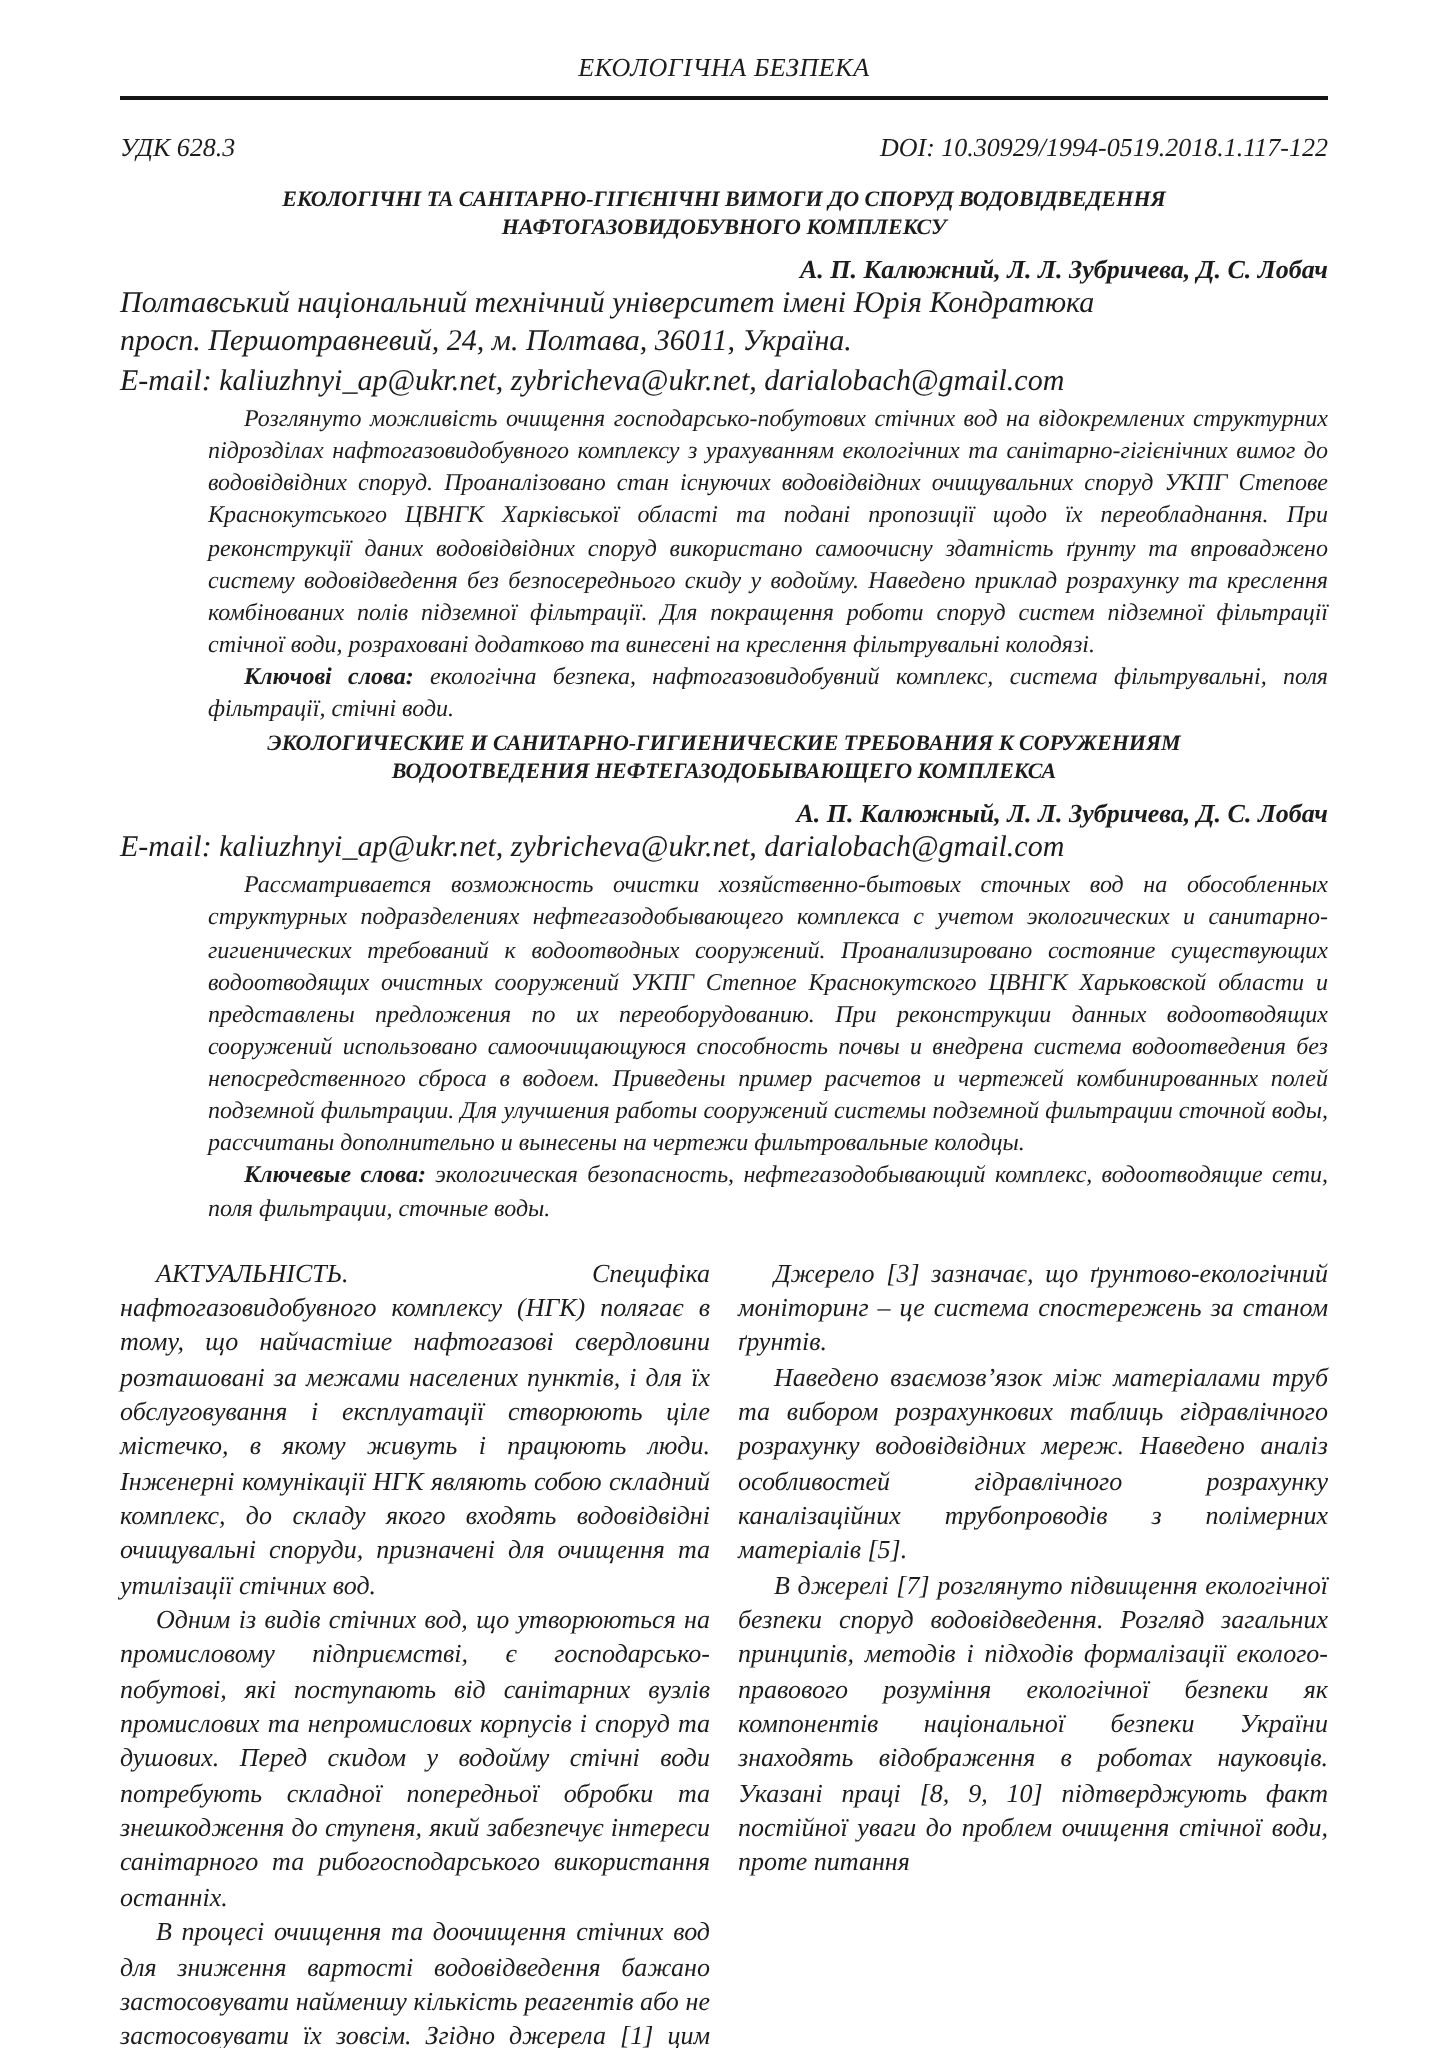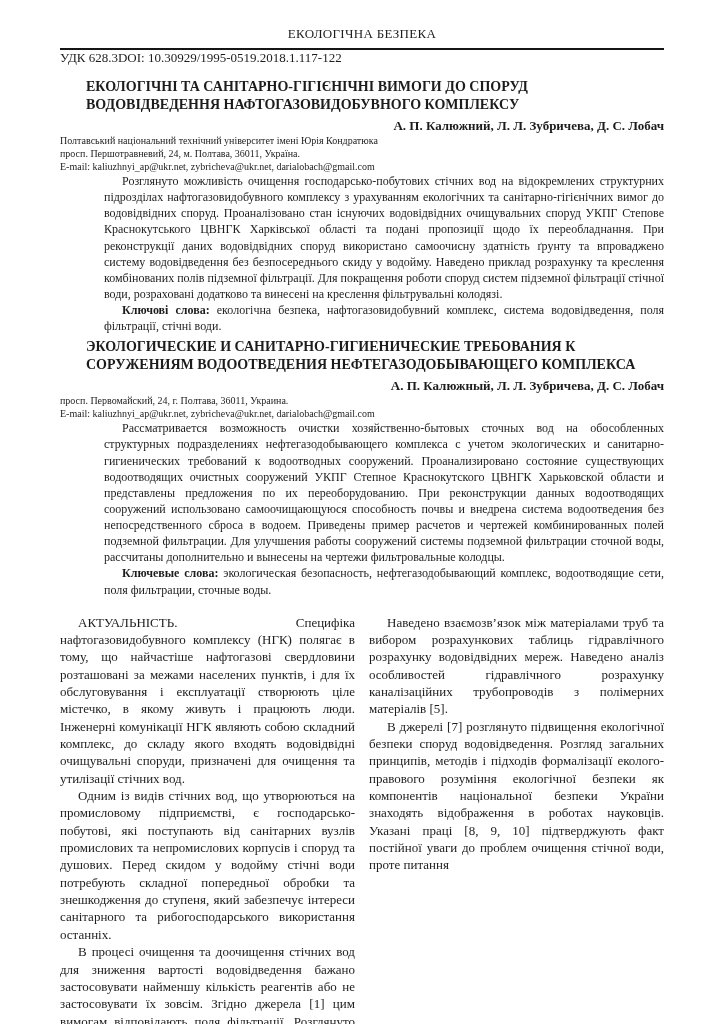--- a/index.html
+++ b/index.html
@@ -6,48 +6,49 @@
   html, body { background: #ffffff; }
   body {
     width: 724px; height: 1024px;
     font-family: "Liberation Serif", "DejaVu Serif", serif;
     color: #1c1c1c;
     overflow: hidden;
   }
   .page {
     width: 724px; height: 916px;
     padding: 26px 60px 18px 60px;
-    display: flex; flex-direction: column;
+    display: flex; flex-direction: column; font-style: italic;
   }
   .running-head {
     text-align: center;
     font-size: 13px;
     letter-spacing: 0.3px;
     padding-bottom: 6px;
     border-bottom: 2.5px solid #151515;
   }
   .meta-row {
-    display: flex; 
+    display: flex; justify-content: space-between;
     font-size: 13px;
+    margin-top: 16px;
   }
   .title {
-    text-align: left;
+    text-align: center;
     font-weight: bold;
-    font-size: 14px;
+    font-size: 11px;
     line-height: 1.25;
     margin-top: 12px;
     padding: 0 26px;
   }
   .authors {
     font-weight: bold;
     font-size: 13px;
     margin-top: 5px;
     text-align: right;
   }
-  .affil { font-size: 10px; line-height: 1.3; }
+  .affil { font-size: 15px; line-height: 1.3; }
   .abstract {
     font-size: 12px;
     line-height: 1.345;
     text-align: justify;
     text-indent: 18px;
     margin-left: 44px;
   }
   .kw { margin-bottom: 2px; }
   .columns {
     display: flex;
@@ -63,49 +64,49 @@
 </style>
 </head>
 <body>
 
 <div class="page">
 
   <div class="running-head">ЕКОЛОГІЧНА БЕЗПЕКА</div>
 
   <div class="meta-row">
     <span>УДК 628.3</span>
-    <span>DOI: 10.30929/1995-0519.2018.1.117-122</span>
+    <span>DOI: 10.30929/1994-0519.2018.1.117-122</span>
   </div>
 
   <div class="title">ЕКОЛОГІЧНІ ТА САНІТАРНО-ГІГІЄНІЧНІ ВИМОГИ ДО СПОРУД ВОДОВІДВЕДЕННЯ НАФТОГАЗОВИДОБУВНОГО КОМПЛЕКСУ</div>
 
   <div class="authors">А. П. Калюжний, Л. Л. Зубричева, Д. С. Лобач</div>
   <div class="affil">Полтавський національний технічний університет імені Юрія Кондратюка</div>
   <div class="affil">просп. Першотравневий, 24, м. Полтава, 36011, Україна.</div>
   <div class="affil">E-mail: kaliuzhnyi_ap@ukr.net, zybricheva@ukr.net, darialobach@gmail.com</div>
 
   <p class="abstract">Розглянуто можливість очищення господарсько-побутових стічних вод на відокремлених структурних підрозділах нафтогазовидобувного комплексу з урахуванням екологічних та санітарно-гігієнічних вимог до водовідвідних споруд. Проаналізовано стан існуючих водовідвідних очищувальних споруд УКПГ Степове Краснокутського ЦВНГК Харківської області та подані пропозиції щодо їх переобладнання. При реконструкції даних водовідвідних споруд використано самоочисну здатність ґрунту та впроваджено систему водовідведення без безпосереднього скиду у водойму. Наведено приклад розрахунку та креслення комбінованих полів підземної фільтрації. Для покращення роботи споруд систем підземної фільтрації стічної води, розраховані додатково та винесені на креслення фільтрувальні колодязі.</p>
-  <p class="abstract kw"><b>Ключові слова:</b> <span>екологічна безпека, нафтогазовидобувний комплекс, система водовідведення, поля фільтрації, стічні води.</span></p>
+  <p class="abstract kw"><b>Ключові слова:</b> <span>екологічна безпека, нафтогазовидобувний комплекс, система фільтрувальні, поля фільтрації, стічні води.</span></p>
 
   <div class="spacer-sm"></div>
 
   <div class="title" style="margin-top:2px;">ЭКОЛОГИЧЕСКИЕ И САНИТАРНО-ГИГИЕНИЧЕСКИЕ ТРЕБОВАНИЯ К СОРУЖЕНИЯМ ВОДООТВЕДЕНИЯ НЕФТЕГАЗОДОБЫВАЮЩЕГО КОМПЛЕКСА</div>
 
   <div class="authors">А. П. Калюжный, Л. Л. Зубричева, Д. С. Лобач</div>
-  <div class="affil">просп. Первомайский, 24, г. Полтава, 36011, Украина.</div>
   <div class="affil">E-mail: kaliuzhnyi_ap@ukr.net, zybricheva@ukr.net, darialobach@gmail.com</div>
 
   <p class="abstract">Рассматривается возможность очистки хозяйственно-бытовых сточных вод на обособленных структурных подразделениях нефтегазодобывающего комплекса с учетом экологических и санитарно-гигиенических требований к водоотводных сооружений. Проанализировано состояние существующих водоотводящих очистных сооружений УКПГ Степное Краснокутского ЦВНГК Харьковской области и представлены предложения по их переоборудованию. При реконструкции данных водоотводящих сооружений использовано самоочищающуюся способность почвы и внедрена система водоотведения без непосредственного сброса в водоем. Приведены пример расчетов и чертежей комбинированных полей подземной фильтрации. Для улучшения работы сооружений системы подземной фильтрации сточной воды, рассчитаны дополнительно и вынесены на чертежи фильтровальные колодцы.</p>
   <p class="abstract kw"><b>Ключевые слова:</b> <span>экологическая безопасность, нефтегазодобывающий комплекс, водоотводящие сети, поля фильтрации, сточные воды.</span></p>
 
   <div class="columns">
     <div class="col">
       <p>АКТУАЛЬНІСТЬ. Специфіка нафтогазовидобувного комплексу (НГК) полягає в тому, що найчастіше нафтогазові свердловини розташовані за межами населених пунктів, і для їх обслуговування і експлуатації створюють ціле містечко, в якому живуть і працюють люди. Інженерні комунікації НГК являють собою складний комплекс, до складу якого входять водовідвідні очищувальні споруди, призначені для очищення та утилізації стічних вод.</p>
       <p>Одним із видів стічних вод, що утворюються на промисловому підприємстві, є господарсько-побутові, які поступають від санітарних вузлів промислових та непромислових корпусів і споруд та душових. Перед скидом у водойму стічні води потребують складної попередньої обробки та знешкодження до ступеня, який забезпечує інтереси санітарного та рибогосподарського використання останніх.</p>
       <p>В процесі очищення та доочищення стічних вод для зниження вартості водовідведення бажано застосовувати найменшу кількість реагентів або не застосовувати їх зовсім. Згідно джерела [1] цим вимогам відповідають поля фільтрації. Розглянуто питання прогностичного оцінювання ступеня екологічного ризику впливу фізичних факторів навколишнього природного середовища [2].</p>
     </div>
     <div class="col">
+      <p>Джерело [3] зазначає, що ґрунтово-екологічний моніторинг – це система спостережень за станом ґрунтів.</p>
       <p>Наведено взаємозв’язок між матеріалами труб та вибором розрахункових таблиць гідравлічного розрахунку водовідвідних мереж. Наведено аналіз особливостей гідравлічного розрахунку каналізаційних трубопроводів з полімерних матеріалів [5].</p>
       <p>В джерелі [7] розглянуто підвищення екологічної безпеки споруд водовідведення. Розгляд загальних принципів, методів і підходів формалізації еколого-правового розуміння екологічної безпеки як компонентів національної безпеки України знаходять відображення в роботах науковців. Указані праці [8, 9, 10] підтверджують факт постійної уваги до проблем очищення стічної води, проте питання</p>
     </div>
   </div>
 
 </div>
 
 </body></html>

